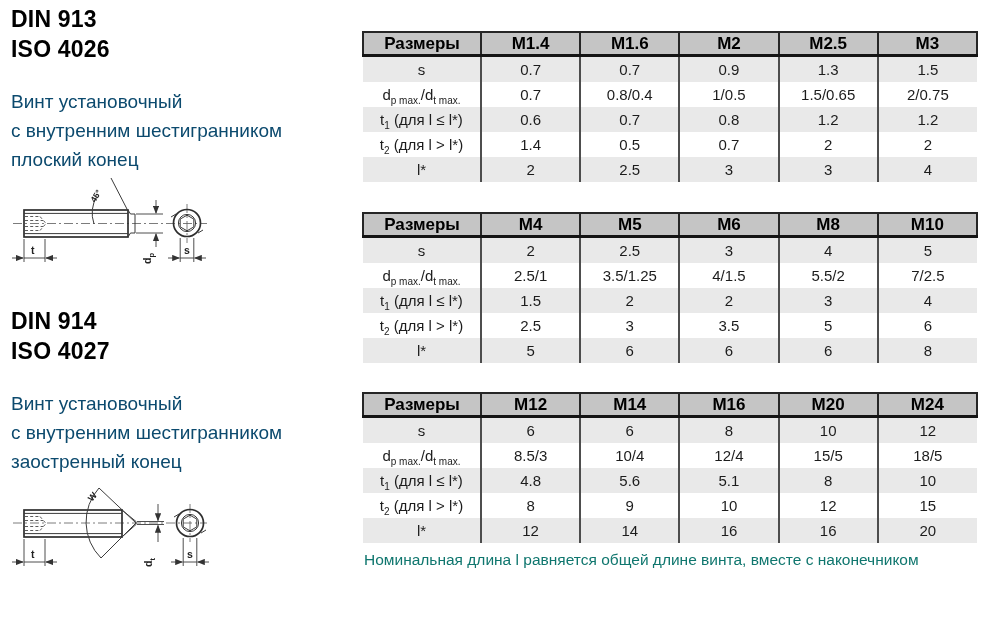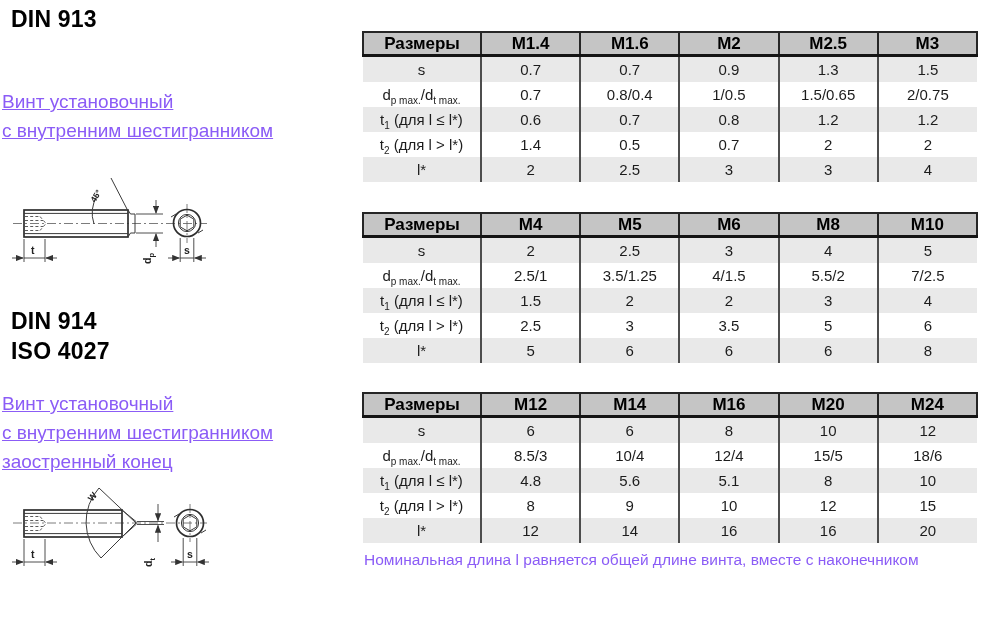--- a/index.html
+++ b/index.html
@@ -1,52 +1,54 @@
 <!DOCTYPE html>
 <html><head>
 <meta charset="utf-8">
 <style>
   html,body{margin:0;padding:0;background:#fff;}
   .page{position:relative;width:984px;height:628px;background:#ffffff;overflow:hidden;
         font-family:"Liberation Sans",sans-serif;color:#111;}
   .std{position:absolute;left:11px;font-size:23px;font-weight:700;line-height:30px;color:#000;letter-spacing:.2px;}
-  .desc{position:absolute;left:2px;font-size:19px;line-height:29px;color:#8b5cf6;text-decoration:underline;}
+  .desc{position:absolute;left:11px;font-size:19px;line-height:29px;color:#0c4a6e;}
   .drawing{position:absolute;left:0;}
   .tbl-host{position:absolute;left:362px;width:616px;}
   table.dims{width:100%;border-collapse:collapse;table-layout:fixed;}
   table.dims col.c-label{width:118px;}
   table.dims th{background:#c5c5c5;border:2px solid #262626;border-bottom:3px solid #141414;
         font-size:17px;font-weight:700;height:21px;padding:0;color:#000;}
   table.dims td{height:25px;text-align:center;font-size:15px;color:#1c1c1c;padding:0;}
   table.dims td + td{border-left:2px solid #4d4d4d;}
   table.dims tbody tr:nth-child(odd){background:#e9e9e9;}
   table.dims td.lbl{font-size:15px;}
   sub{font-size:10px;line-height:0;vertical-align:sub;}
-  .note{position:absolute;left:364px;font-size:15.5px;color:#8b5cf6;white-space:nowrap;}
+  .note{position:absolute;left:364px;font-size:15.5px;color:#0f766e;white-space:nowrap;}
   .note sub{font-size:10.5px;}
   
   .s1{stroke:#3b3b3b;stroke-width:1;fill:none;}
   .s2{stroke:#2e2e2e;stroke-width:1.7;fill:none;}
   .cl{stroke:#5a5a5a;stroke-width:.8;fill:none;stroke-dasharray:9 3 2 3;}
   .dsh{stroke:#4a4a4a;stroke-width:.9;fill:none;stroke-dasharray:3 2.2;}
   .dim{stroke:#3b3b3b;stroke-width:.9;fill:none;}
   svg text{fill:#222;font-family:"Liberation Sans",sans-serif;font-weight:700;}
 </style>
 </head>
 <body>
 
 <div class="page">
 
   <div class="std" style="top:4px;">
     <div>DIN 913</div>
+    <div>ISO 4026</div>
   </div>
 
   <div class="desc" style="top:87px;">
     <div>Винт установочный</div>
     <div>с внутренним шестигранником</div>
+    <div>плоский конец</div>
   </div>
 
   <svg class="drawing" style="top:170px;" width="230" height="100" viewBox="0 0 230 100">
     <defs>
       <marker id="ar1" orient="auto" markerWidth="9" markerHeight="7" refX="8" refY="3.5">
         <path d="M0,0 L9,3.5 L0,7 z" fill="#333"></path>
       </marker>
     </defs>
     <line class="cl" x1="13" y1="53.5" x2="207" y2="53.5"></line>
     <rect class="s2" x="24" y="40" width="104" height="27"></rect>
@@ -330,21 +332,21 @@
             <td>8</td>
             <td>10</td>
             <td>12</td>
           </tr>
           <tr>
             <td class="lbl"><span>d</span><sub>p max.</sub><span>/d</span><sub>t max.</sub></td>
             <td>8.5/3</td>
             <td>10/4</td>
             <td>12/4</td>
             <td>15/5</td>
-            <td>18/6</td>
+            <td>18/5</td>
           </tr>
           <tr>
             <td class="lbl"><span>t</span><sub>1</sub><span> (для l ≤ l*)</span></td>
             <td>4.8</td>
             <td>5.6</td>
             <td>5.1</td>
             <td>8</td>
             <td>10</td>
           </tr>
           <tr>

